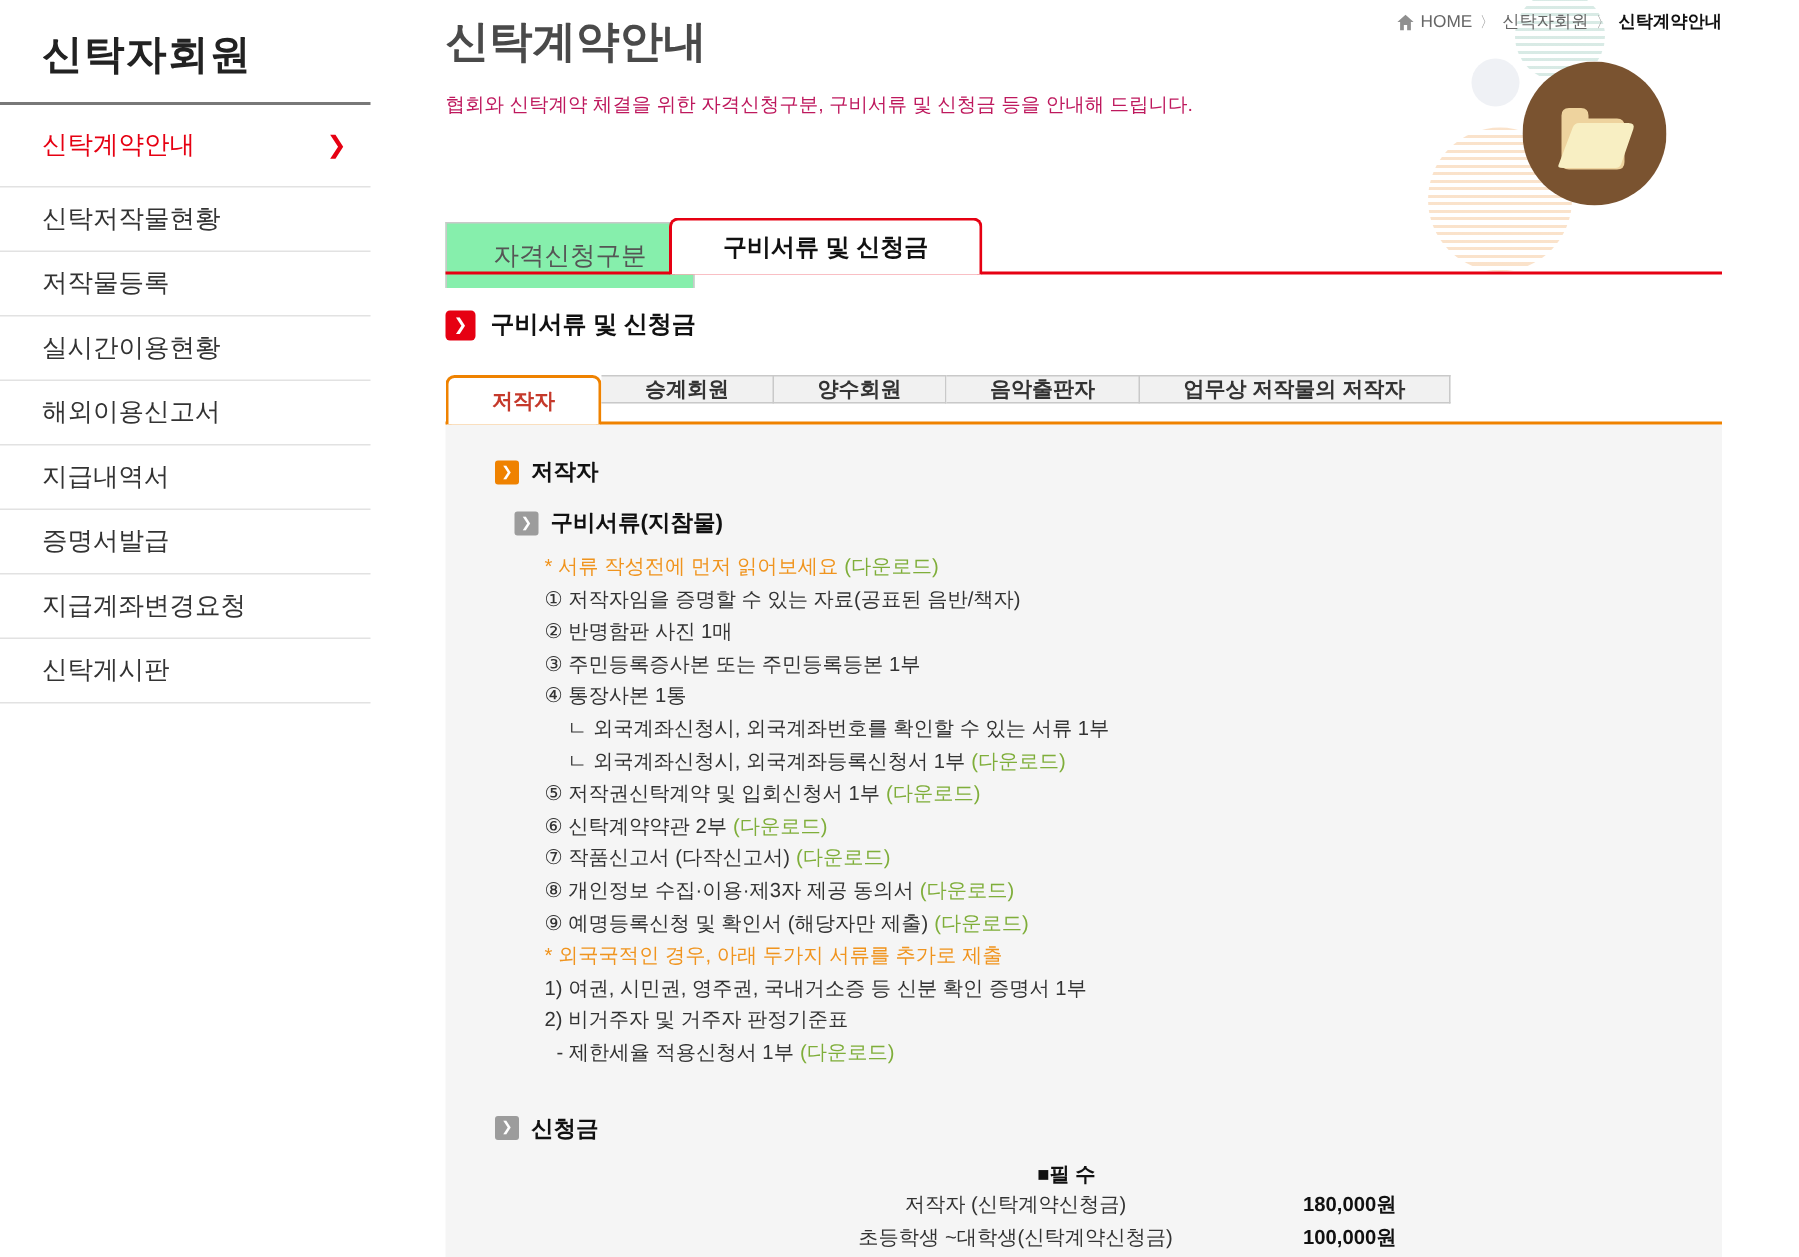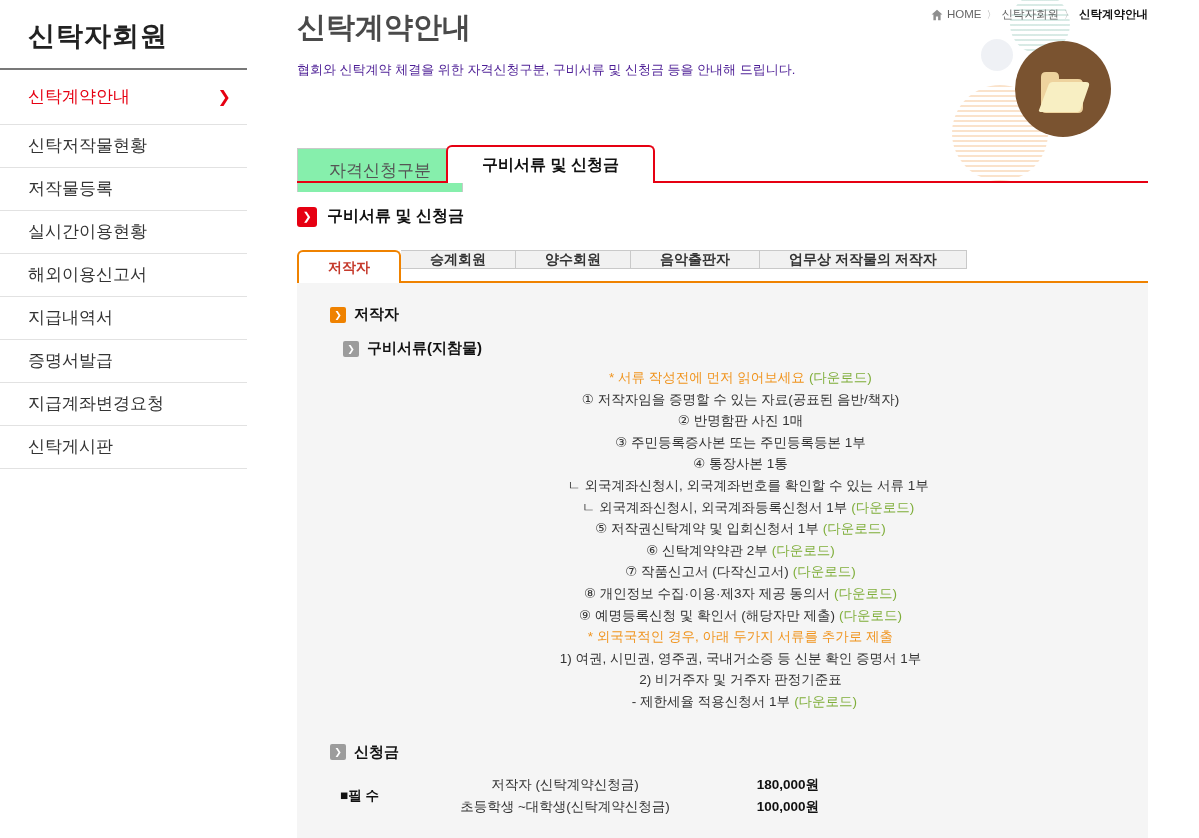--- a/index.html
+++ b/index.html
@@ -21,21 +21,21 @@
   
   .breadcrumb{position:absolute;top:7px;right:51px;display:flex;align-items:center;
     font-size:11.5px;color:#666;z-index:5;white-space:nowrap;}
   .breadcrumb .home-ic{display:inline-flex;margin-right:4px;}
   .breadcrumb .sep{color:#9a9a9a;margin:0 5px;font-size:10px;}
   .breadcrumb .crumb{cursor:pointer;}
   .breadcrumb .crumb.current{color:#111;font-weight:bold;}
   
   .page-title{position:absolute;left:297px;top:8px;margin:0;font-size:29px;
     font-weight:bold;color:#4a4a4a;}
-  .page-desc{position:absolute;left:297px;top:61px;font-size:13px;color:#4c1d95;}
+  .page-desc{position:absolute;left:297px;top:61px;font-size:13px;color:#be185d;}
   
   .deco{position:absolute;border-radius:50%;}
   .deco-peach{left:952px;top:85px;width:96px;height:96px;
     background:repeating-linear-gradient(to bottom,rgba(246,203,160,.55) 0 2px,rgba(255,255,255,0) 2px 5px);}
   .deco-teal{left:1010px;top:-6px;width:60px;height:60px;
     background:repeating-linear-gradient(to bottom,rgba(178,214,204,.5) 0 2px,rgba(255,255,255,0) 2px 5px);}
   .deco-grey{left:981px;top:39px;width:32px;height:32px;background:#e6eaf0;opacity:.65;}
   .icon-circle{position:absolute;left:1015px;top:41px;width:96px;height:96px;z-index:2;}
   
   .tabs-row{position:absolute;left:297px;top:145px;width:851px;height:38px;}
@@ -68,27 +68,27 @@
   .subtab.active{height:33px;background:#fff;border:2px solid var(--orange,#ef8200);
     border-bottom:none;border-radius:6px 6px 0 0;color:var(--orange_text,#c5392b);z-index:2;}
   
   .panel{position:absolute;left:297px;top:283px;width:851px;height:555px;
     background:var(--panel_bg,#f5f5f5);box-sizing:border-box;padding:22px 30px 0 33px;}
   .h-row{display:flex;align-items:center;gap:8px;}
   .h-row .txt{font-size:15px;font-weight:bold;color:#111;}
   .h-author{margin-bottom:15px;}
   .h-docs{margin-left:13px;margin-bottom:9px;}
   .doc-list{margin-left:33px;font-size:13.5px;color:#333;}
-  .doc-line{line-height:21.6px;white-space:nowrap;text-align:center;}
+  .doc-line{line-height:21.6px;white-space:nowrap;}
   .doc-line.note{color:var(--note_orange,#f0941e);}
   .doc-line.sub{padding-left:15px;}
   .doc-line.sub2{padding-left:8px;}
   .dl-link{color:var(--green,#7fae3a);margin-left:4px;cursor:pointer;}
   .fees{margin-top:30px;}
-  .fee-wrap{display:flex;align-items:center;margin-top:12px;margin-left:10px;}
+  .fee-wrap{display:flex;align-items:center;margin-top:12px;margin-left:10px;flex-direction:column;}
   .fee-required{width:75px;font-weight:bold;font-size:13.5px;color:#111;white-space:nowrap;}
   .fee-row{display:flex;height:22px;line-height:22px;font-size:13.5px;gap:26px;}
   .fee-label{width:300px;text-align:center;color:#333;white-space:nowrap;}
   .fee-value{width:78px;text-align:right;font-weight:bold;color:#111;white-space:nowrap;}
 </style>
 </head>
 <body>
 
 <div class="sidebar">
   <h1 class="sidebar-title">신탁자회원</h1>

